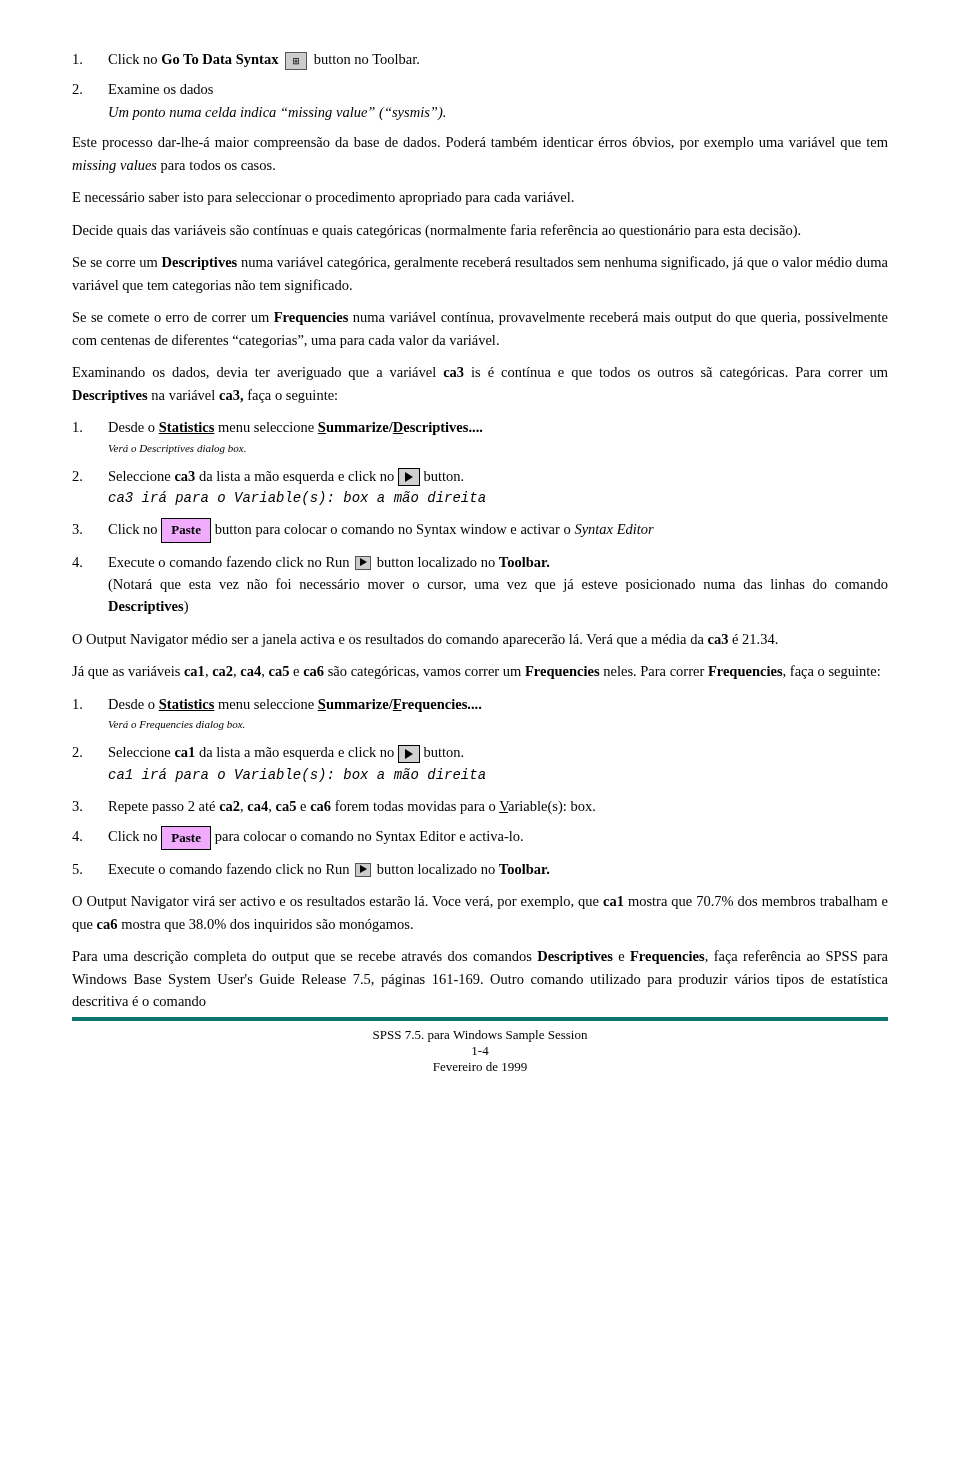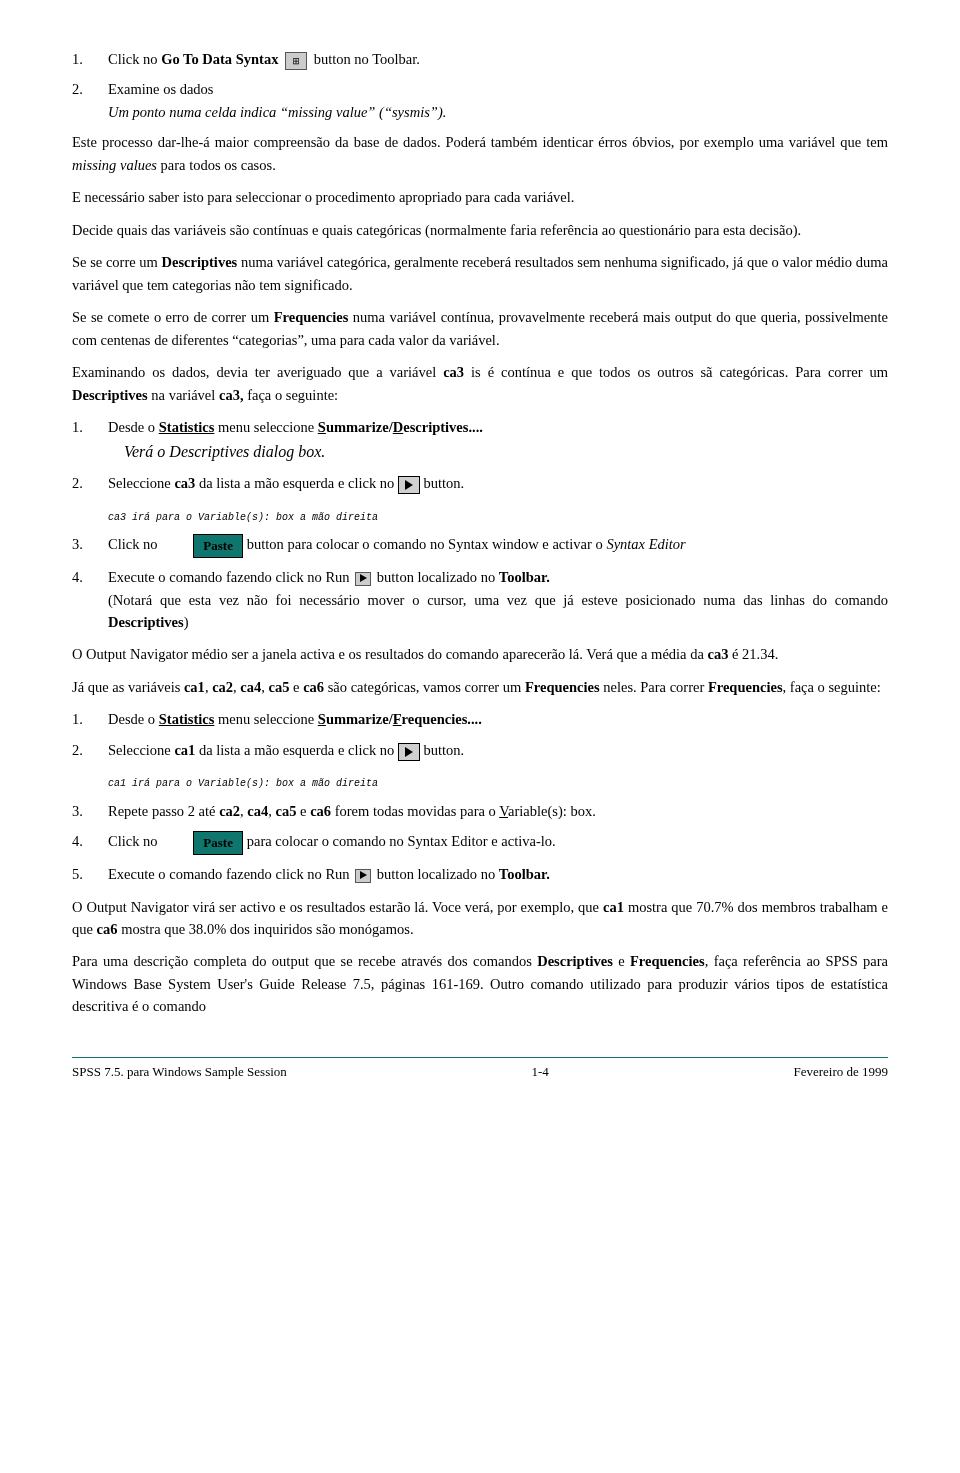--- a/index.html
+++ b/index.html
@@ -37,45 +37,44 @@
       min-width: 36px;
       text-align: left;
     }
     .section-list .item .content {
       flex: 1;
       text-align: justify;
     }
     .italic-line {
       font-style: italic;
       font-family: "Times New Roman", Times, serif;
-      font-size: 16px;
-      margin-left: 16px;
+      font-size: 11px;
+      margin-left: 0;
       display: block;
       margin-top: 1px;
     }
     .italic-mono-line {
       font-style: italic;
       font-family: "Courier New", Courier, monospace;
-      font-size: 10px;
+      font-size: 14px;
       display: block;
-      margin-top: 15px;
+      margin-top: 1px;
     }
     .inline-btn {
       display: inline-flex;
       align-items: center;
       justify-content: center;
       border: 1.5px solid #000;
       padding: 1px 5px;
       font-size: 13px;
       font-family: "Times New Roman", Times, serif;
       font-weight: bold;
-      background: #0f766e;
+      background: #f0abfc;
       vertical-align: middle;
       min-width: 50px;
-      margin-left: 32px;
     }
     .inline-icon-btn {
       display: inline-flex;
       align-items: center;
       justify-content: center;
       border: 1.5px solid #000;
       width: 22px;
       height: 18px;
       background: #d0d0d0;
       vertical-align: middle;
@@ -96,22 +95,23 @@
     }
     .footer {
       position: absolute;
       bottom: 28px;
       left: 72px;
       right: 72px;
       display: flex;
       justify-content: space-between;
       align-items: center;
       font-size: 13px;
-      border-top: 1px solid #0f766e;
+      border-top: 4px solid #0f766e;
       padding-top: 6px;
+      flex-direction: column;
     }
     .top-item {
       display: flex;
       margin-bottom: 8px;
       line-height: 1.55;
     }
     .top-item .num {
       min-width: 36px;
     }
     .top-item .content {
@@ -215,20 +215,21 @@
     <span>Já que as variáveis </span><span class="bold">ca1</span><span>, </span><span class="bold">ca2</span><span>, </span><span class="bold">ca4</span><span>, </span><span class="bold">ca5</span><span> e </span><span class="bold">ca6</span><span> são categóricas, vamos correr um </span><span class="bold">Frequencies</span><span> neles.</span>
     <span>Para correr </span><span class="bold">Frequencies</span><span>, faça o seguinte:</span>
   </p>
 
   <div class="section-list">
 
     <div class="item">
       <div class="num">1.</div>
       <div class="content">
         Desde o <span class="underline bold">Statistics</span> menu seleccione <span class="underline bold">S</span><span class="bold">ummarize/<span class="underline">F</span>requencies....</span>
+        <span class="italic-line">Verá o Frequencies dialog box.</span>
       </div>
     </div>
 
     <div class="item">
       <div class="num">2.</div>
       <div class="content">
         Seleccione <span class="bold">ca1</span> da lista a mão esquerda e click no
         <span class="inline-icon-btn">
           <span style="display:inline-block;width:0;height:0;border-top:5px solid transparent;border-bottom:5px solid transparent;border-left:8px solid #000;"></span>
         </span>

